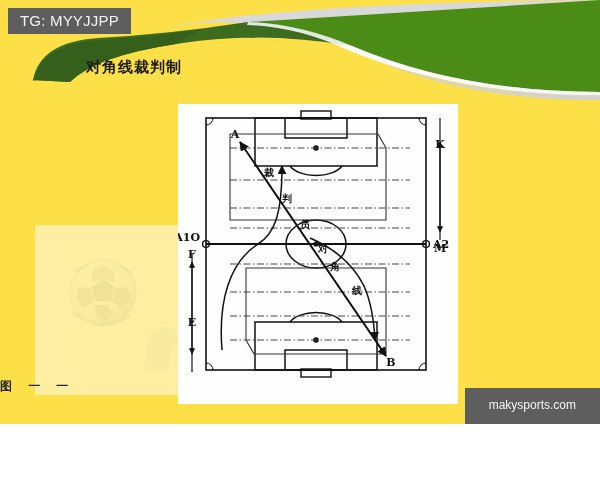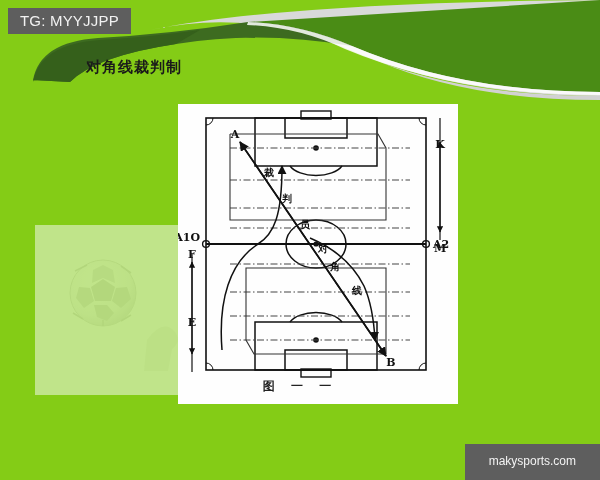--- a/index.html
+++ b/index.html
@@ -3,21 +3,21 @@
 <meta charset="utf-8">
 <style>
   html,body{margin:0;padding:0;}
   body{
     width:600px;height:480px;
     background:#ffffff;
     font-family:"Liberation Sans","DejaVu Sans",sans-serif;
     overflow:hidden;
     position:relative;
   }
-  #stage{position:relative;width:600px;height:480px;overflow:hidden;background:#84cc16;}
+  #stage{position:relative;width:600px;height:424px;overflow:hidden;background:#fde047;}
 
   
   .banner-wrap{position:absolute;left:0;top:0;width:600px;height:105px;overflow:hidden;}
   .banner-svg{position:absolute;left:0;top:0;}
 
   
   .tg-badge{
     position:absolute;left:8px;top:8px;
     background:#5e5e5e;color:#f2f2f2;
     font-size:15px;letter-spacing:.2px;
@@ -38,21 +38,20 @@
 
   
   .ball-wm{position:absolute;left:35px;top:225px;width:180px;height:170px;opacity:.5;z-index:1;}
 
   
   .diagram{position:absolute;left:178px;top:104px;width:280px;height:300px;z-index:5;}
 
   
   .fig-caption{
     position:absolute;left:0;right:0;top:378px;
-    text-align:center;
     font-family:"DejaVu Sans","Liberation Sans",sans-serif;
     font-weight:bold;font-size:12px;color:#222;
     letter-spacing:6px;
     z-index:10;
   }
 
   
   .foot-wm{
     position:absolute;right:0;bottom:0;
     background:#5e5e5e;color:#f3f3f3;

